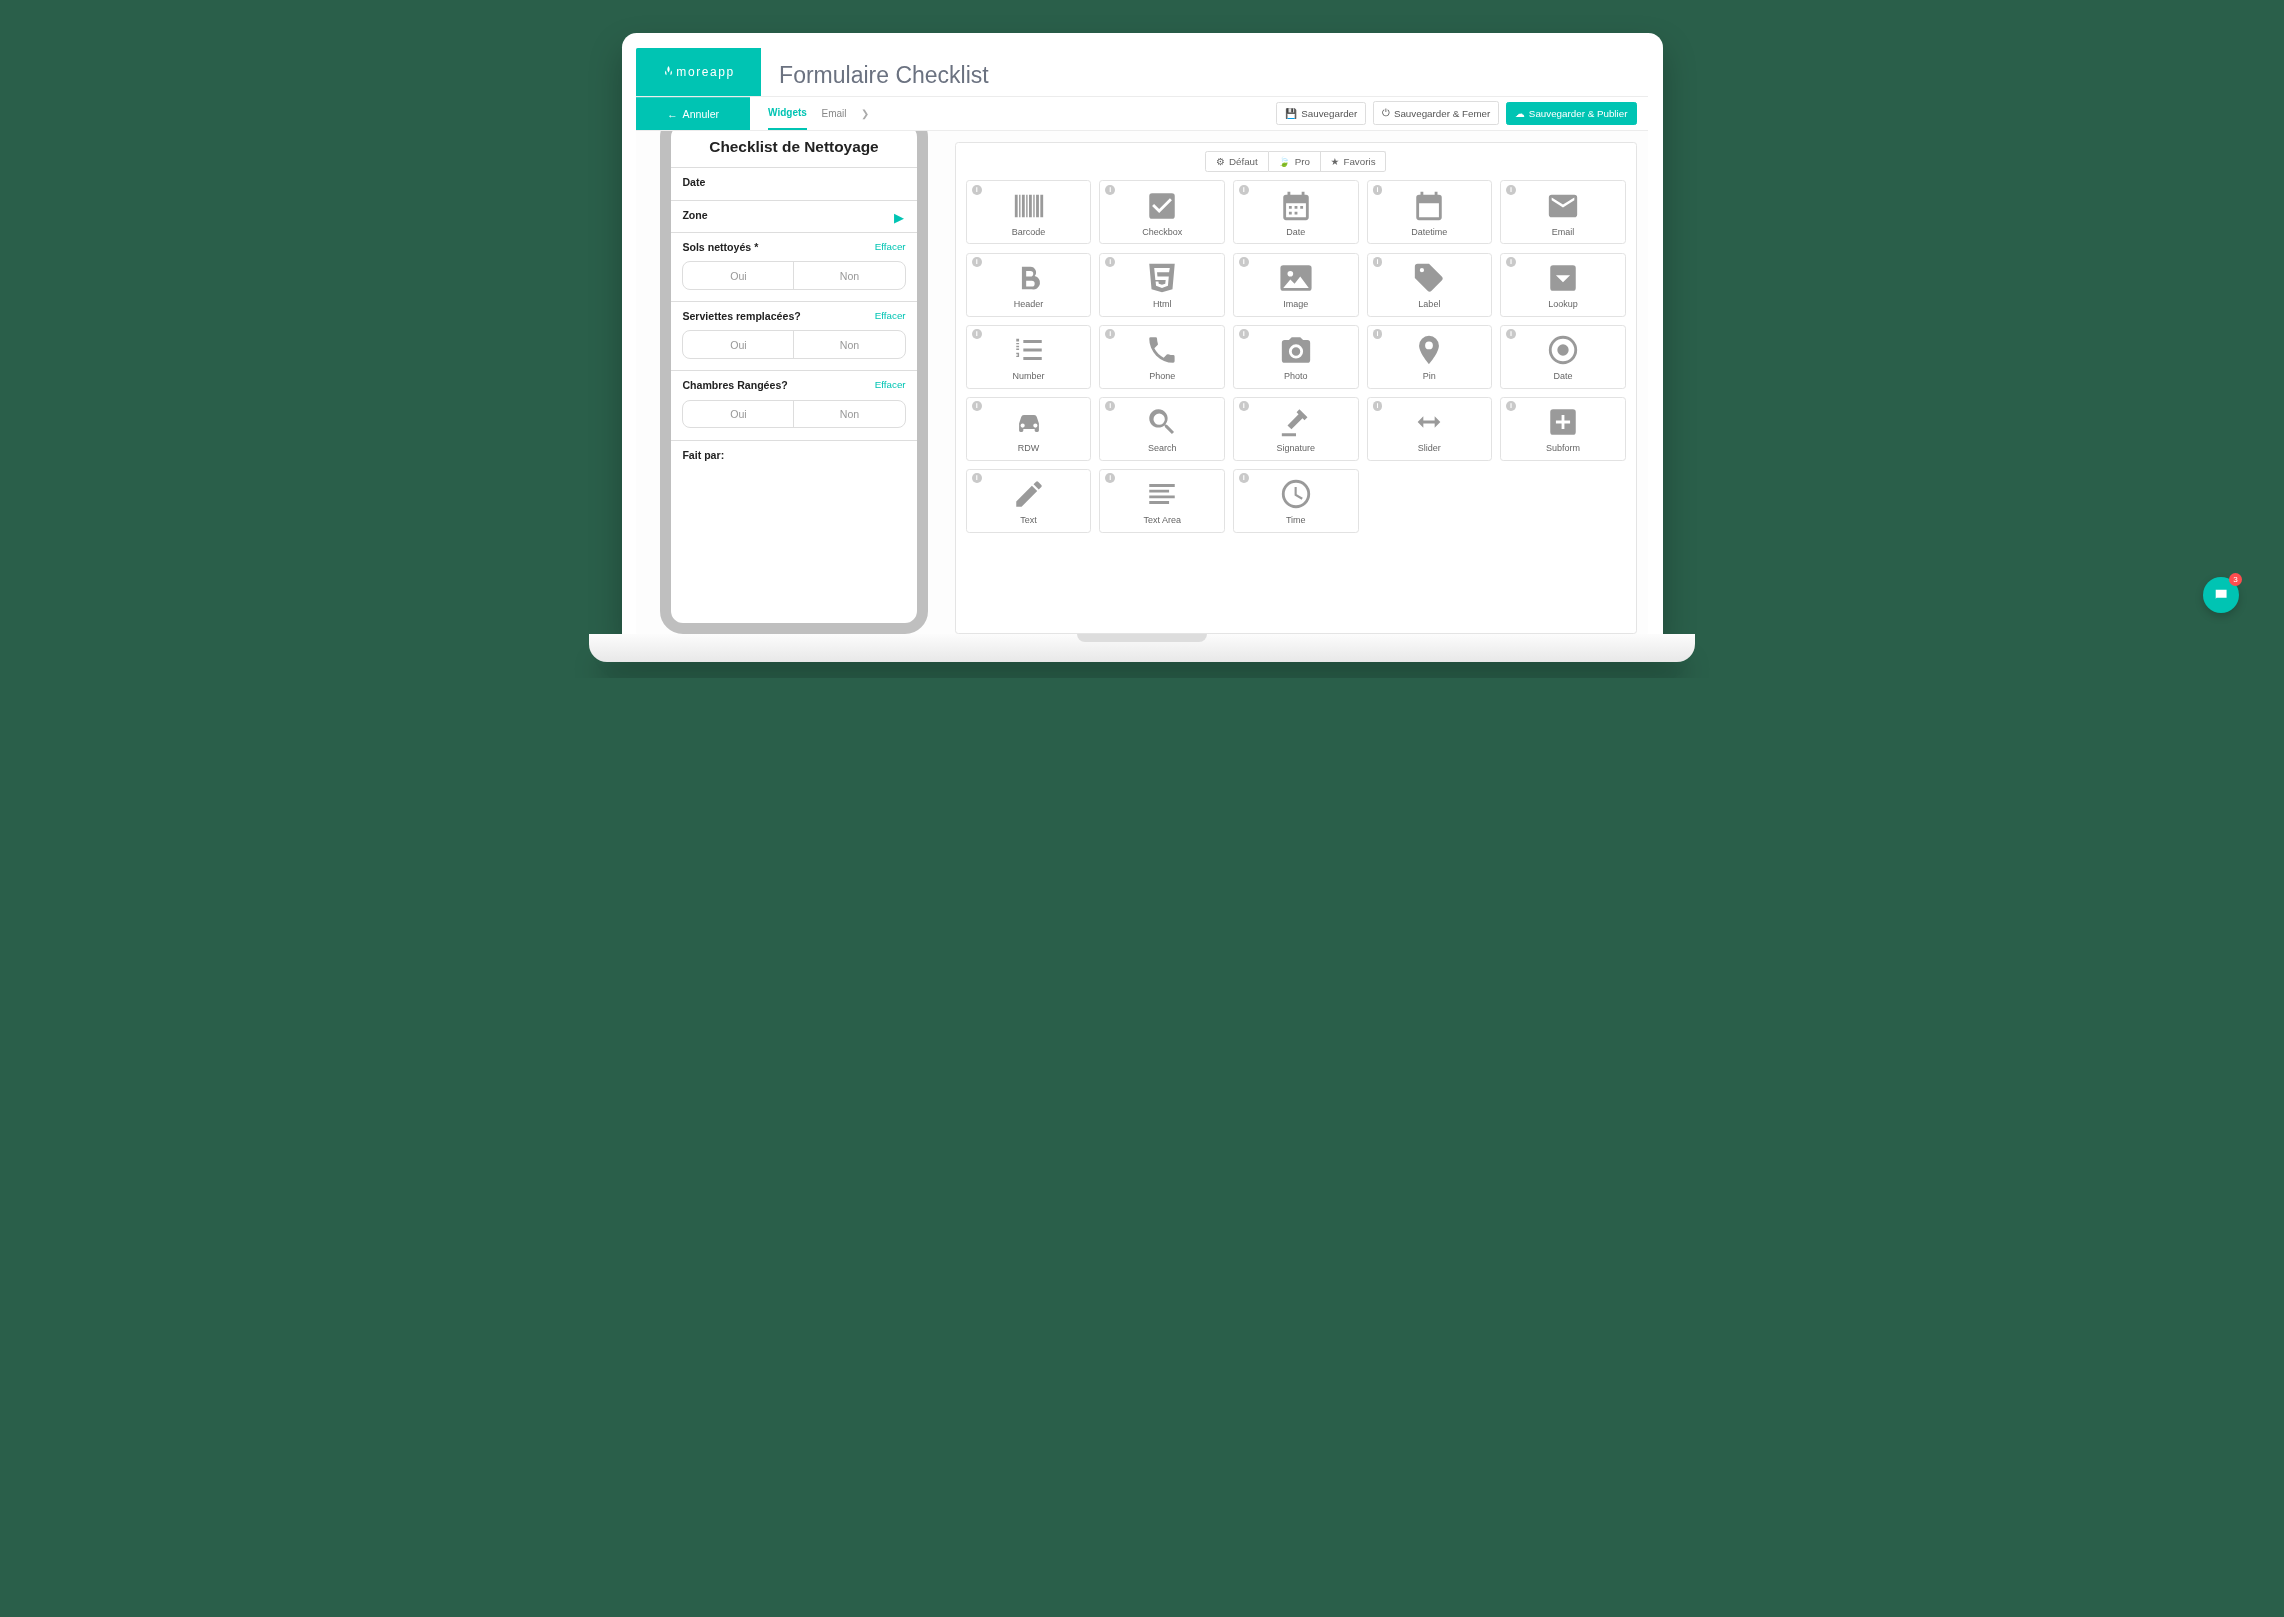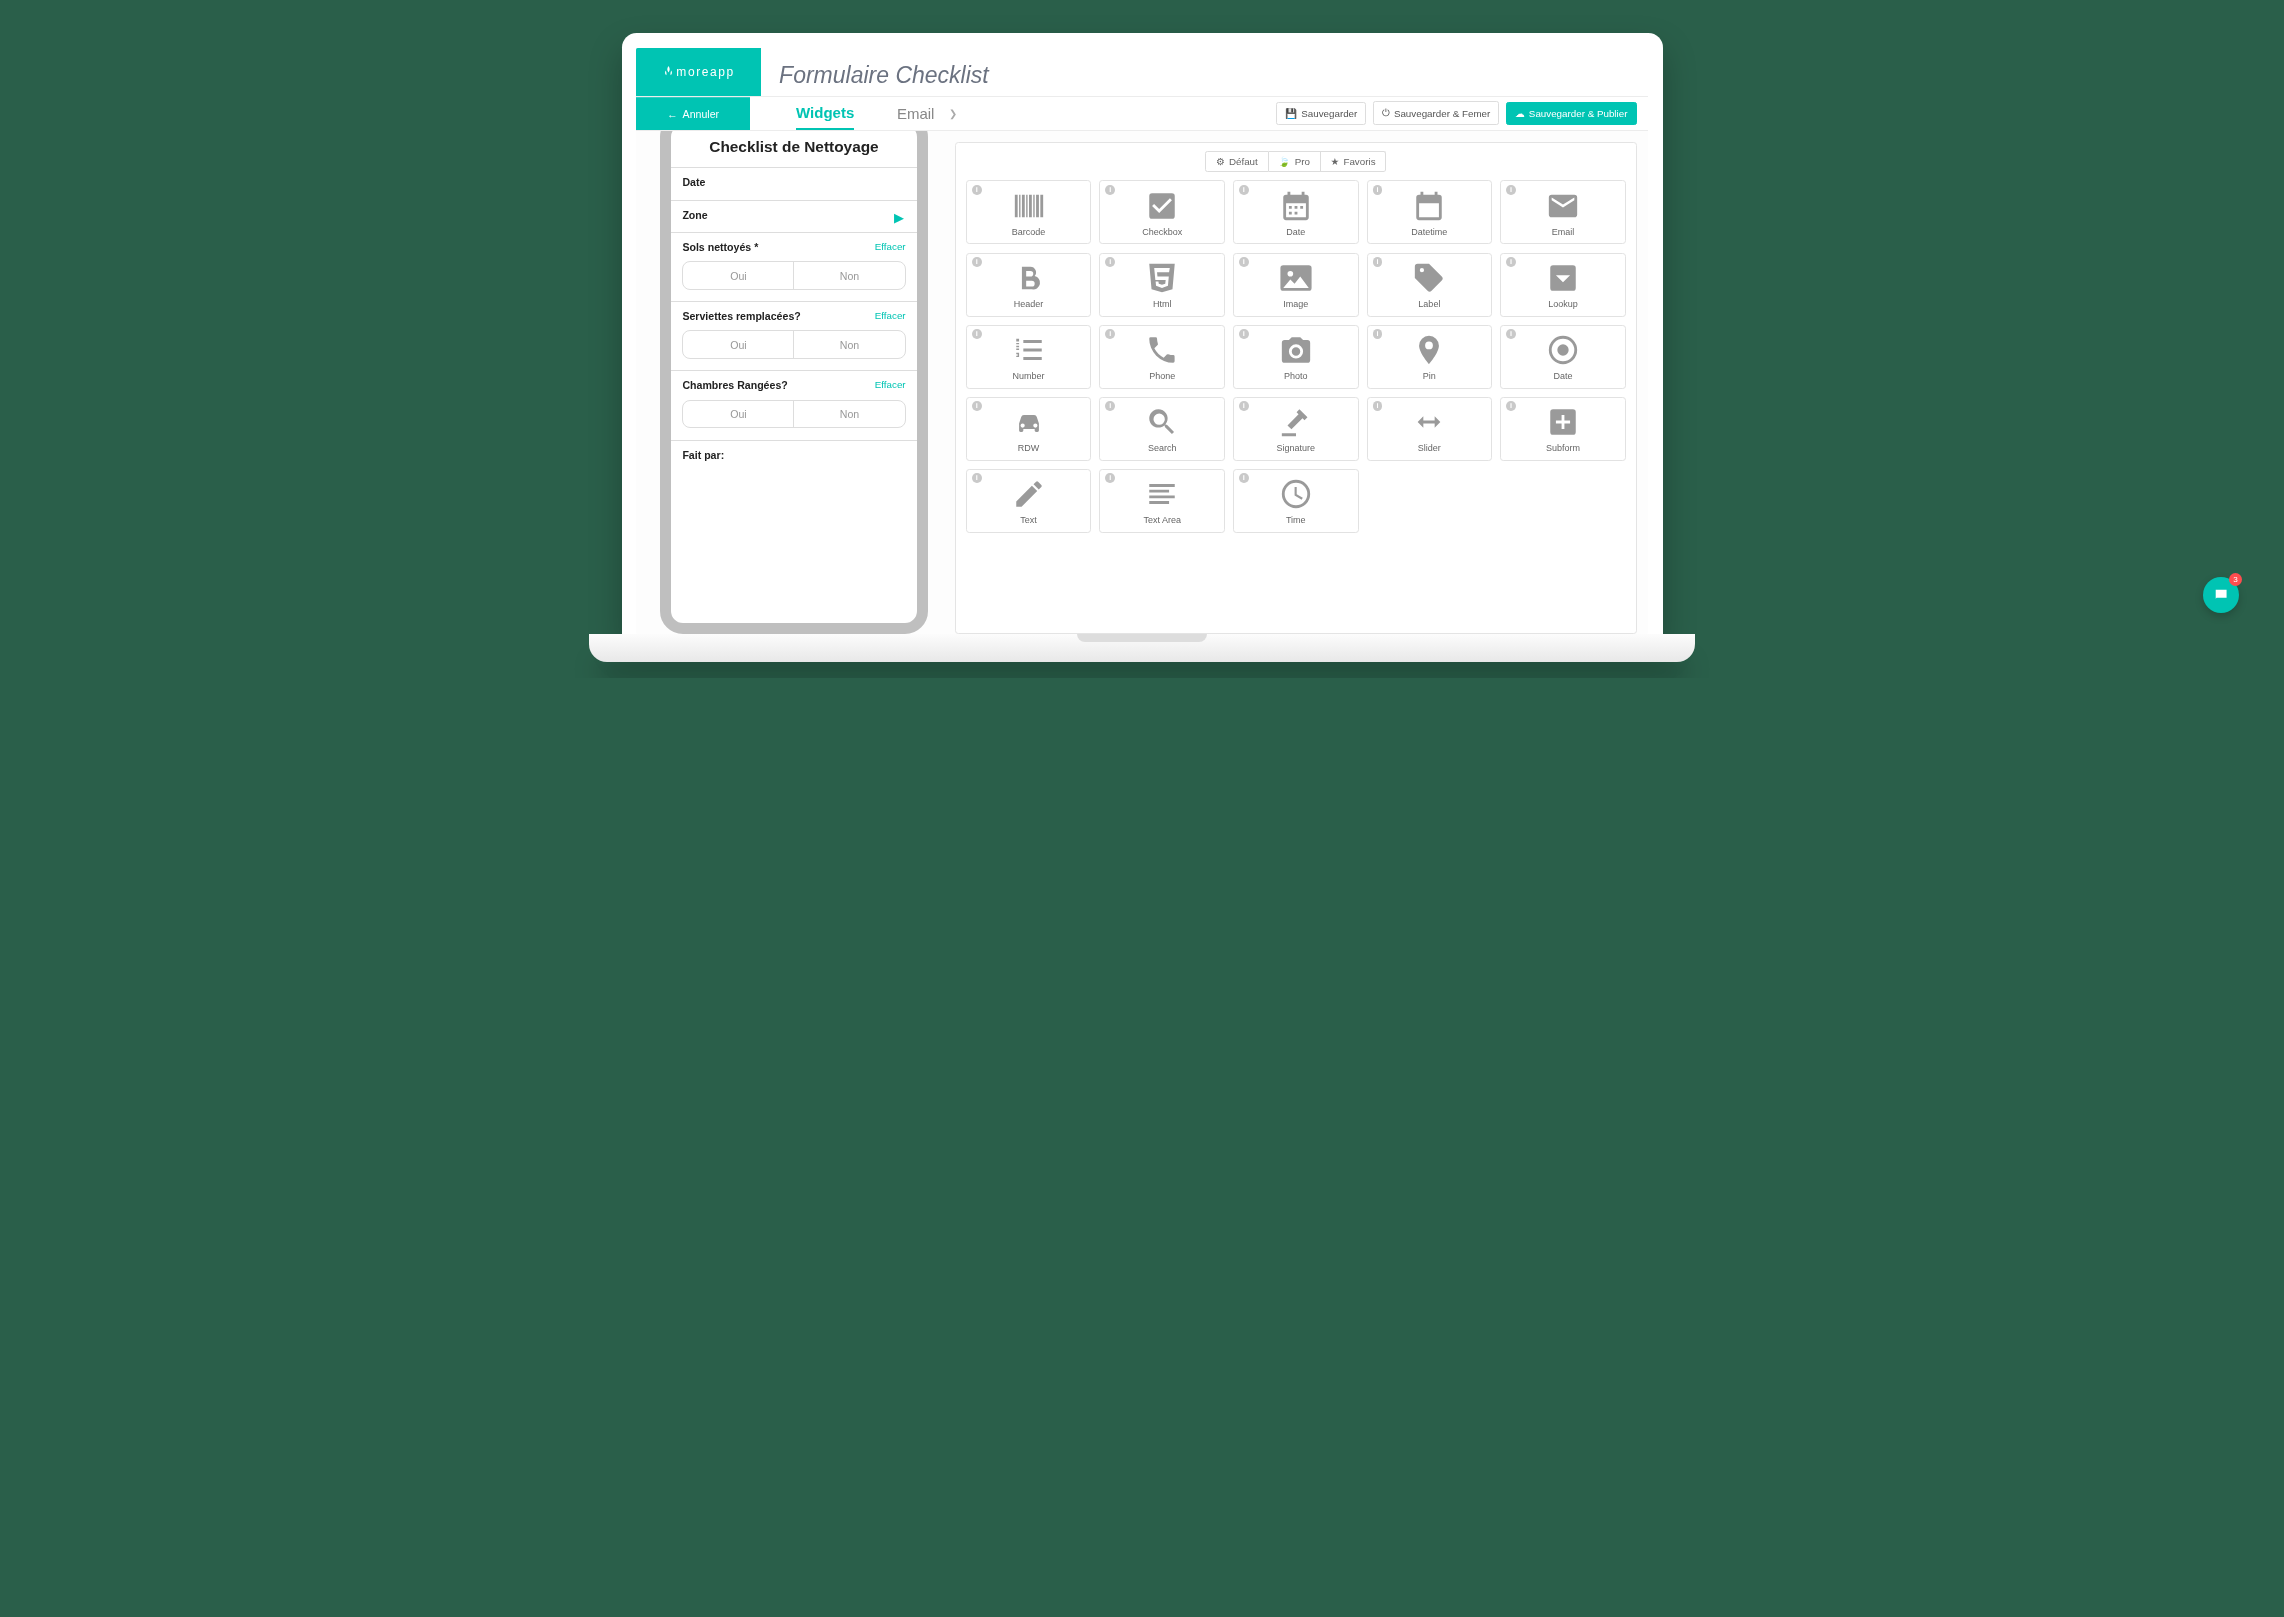--- a/index.html
+++ b/index.html
@@ -2,27 +2,27 @@
 <html style="font-size:13px"><head>
 <meta charset="utf-8">
 <style>
   * { box-sizing: border-box; margin: 0; padding: 0; }
   body { font-family: -apple-system, BlinkMacSystemFont, "Segoe UI", Helvetica, Arial, sans-serif; background: #2a5f4a; padding: 33px 16.3px 16.3px; }
   .laptop-frame { max-width: 1041px; margin: 0 auto; background: #fff; border-radius: 14.6px 14.6px 0 0; padding: 14.6px 14.6px 0; box-shadow: 0 16.3px 33px rgba(0,0,0,.25); }
   .screen { background: #fff; border-radius: 1.6px; overflow: hidden; }
   
   .top { display: flex; align-items: stretch; }
   .brand { background: #00c4b3; color: #fff; width: 125px; display: flex; align-items: center; justify-content: center; gap: 1px; font-size: 12px; letter-spacing: 1.6px; font-weight: 300; }
-  .title-area { flex: 1; padding: 14.6px 18px 6.5px; font-style: italic; }
+  .title-area { flex: 1; padding: 14.6px 18px 6.5px; }
   .page-title { font-size: 23px; font-weight: 300; color: #6b7280; }
   
   .tabs-row { display: flex; align-items: center; border-top: 0.8px solid #ececec; }
   .back-cell { background: #00c4b3; color: #fff; width: 114px; display: flex; align-items: center; justify-content: center; gap: 4.9px; font-size: 10.6px; height: 33px; border-top: 0.8px solid rgba(255,255,255,.2); }
   .tabs { display: flex; align-items: center; gap: 14.6px; padding: 0 18px; height: 33px; flex: 1; }
-  .tab { font-size: 15px; color: #888; cursor: pointer; height: 100%; display: flex; align-items: center; margin-left: 28px; }
+  .tab { font-size: 10px; color: #888; cursor: pointer; height: 100%; display: flex; align-items: center; }
   .tab.active { color: #00c4b3; font-weight: 600; border-bottom: 2.4px solid #00c4b3; }
   .chev { color: #aaa; font-size: 9.8px; }
   .actions { display: flex; gap: 6.5px; padding-right: 11.4px; height: 33px; align-items: center; }
   .btn { font-size: 9.8px; padding: 4.9px 8.1px; border: 0.8px solid #ddd; border-radius: 2.4px; background: #fff; color: #555; cursor: pointer; display: inline-flex; align-items: center; gap: 4.1px; }
   .btn.primary { background: #00c4b3; color: #fff; border-color: #00c4b3; }
   
   .main { display: flex; gap: 14.6px; padding: 11.4px 11.4px 0 11.4px; background: #fdfdfd; border-top: 0.8px solid #ececec; height: 504px; overflow: hidden; }
   
   .phone-wrap { width: 293px; display: flex; justify-content: center; align-items: flex-end; }
   .phone { width: 268px; border: 11.4px solid #bfbfbf; border-radius: 23px; background: #fff; padding: 6.5px 0 0; overflow: hidden; height: 520px; }

